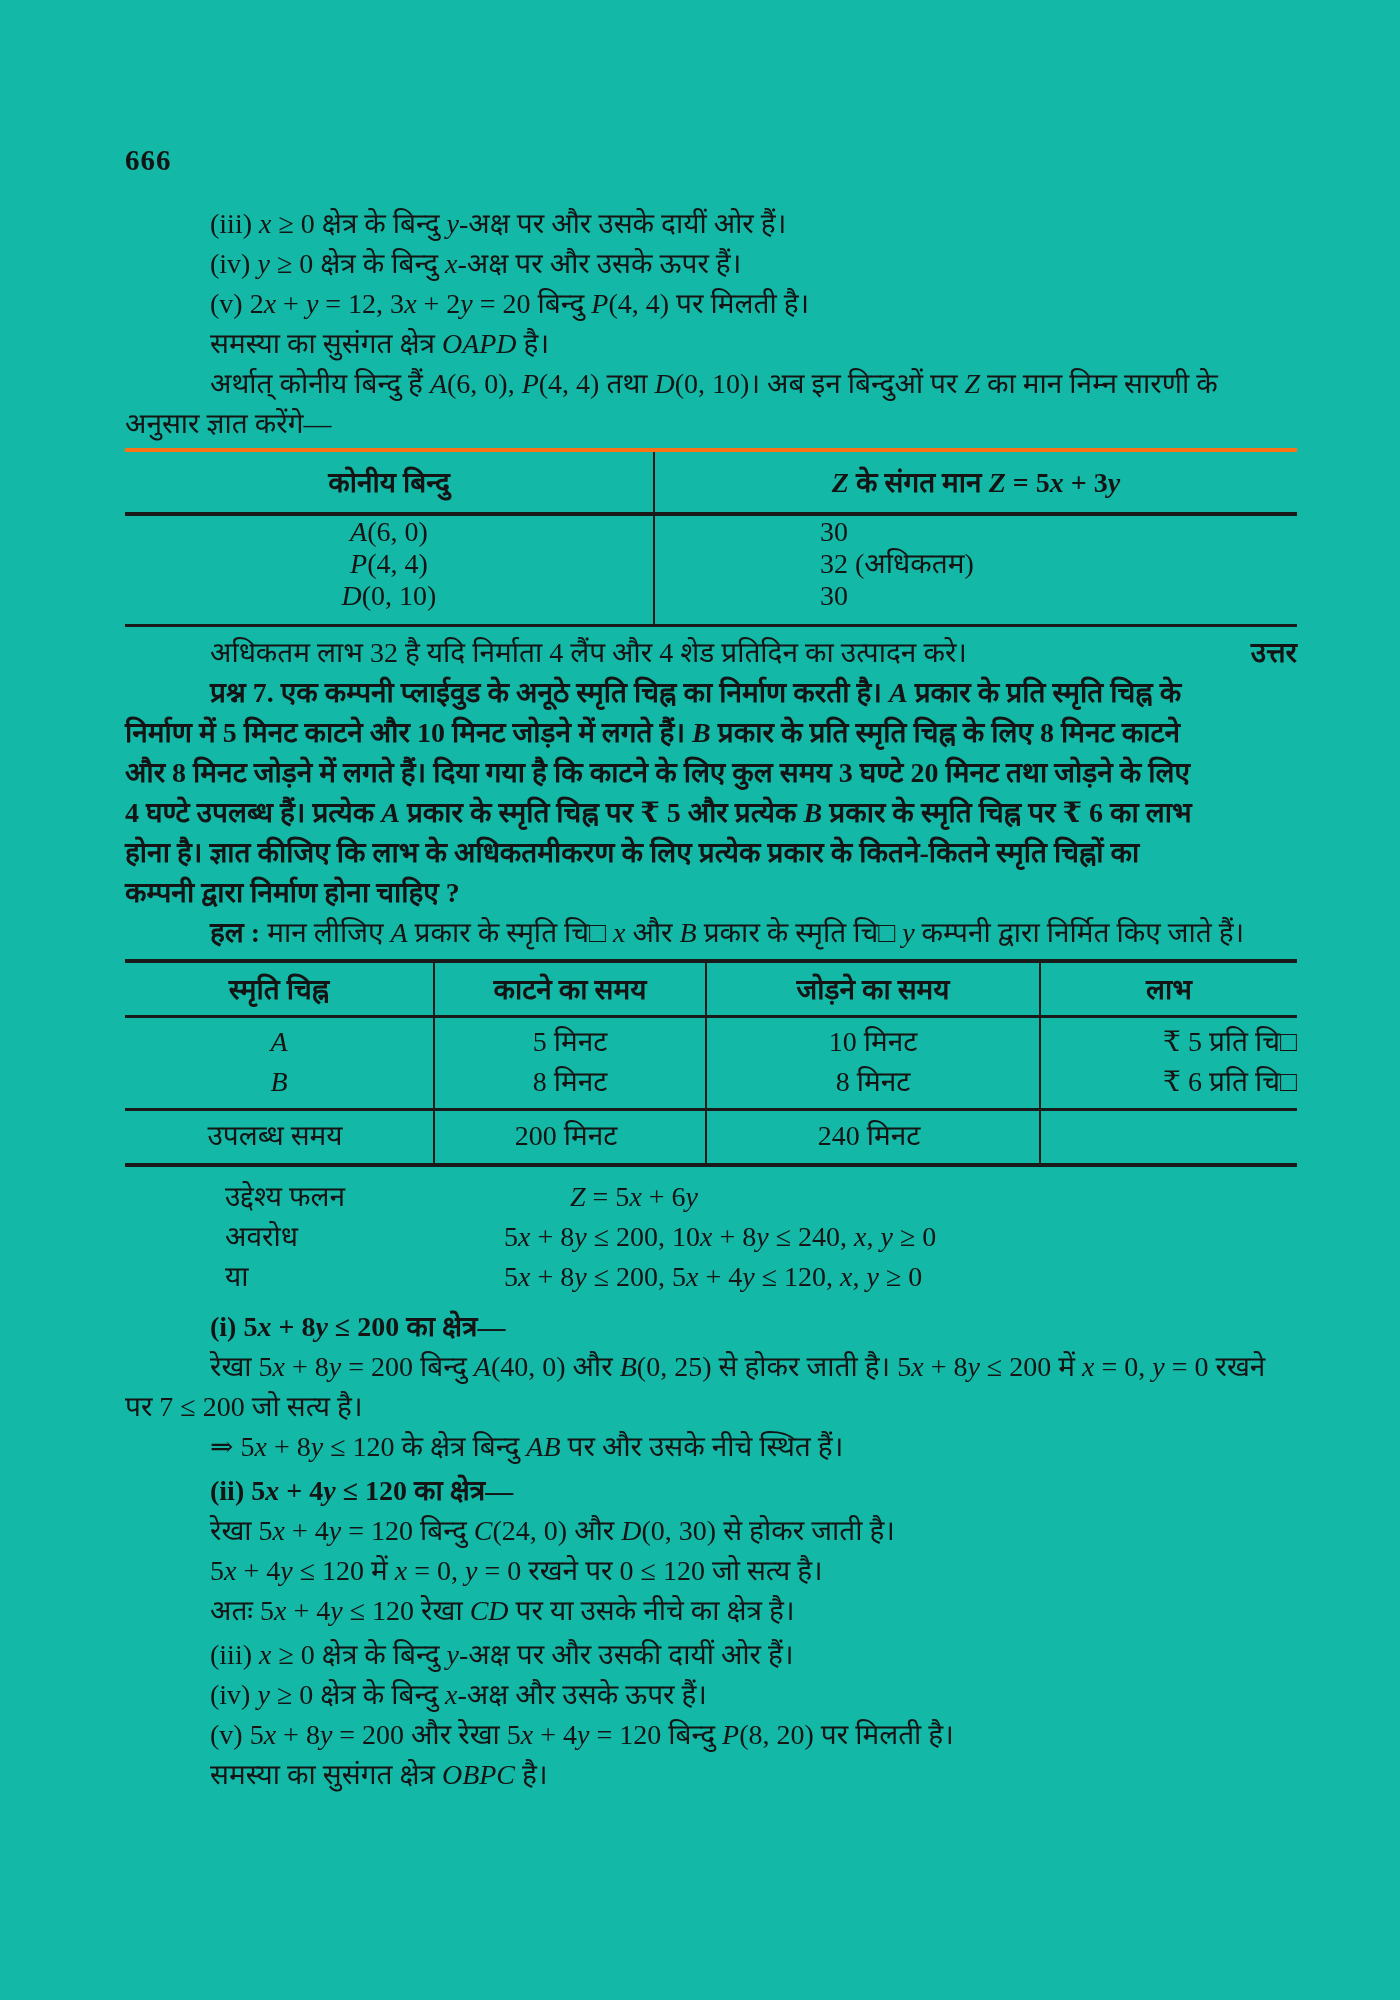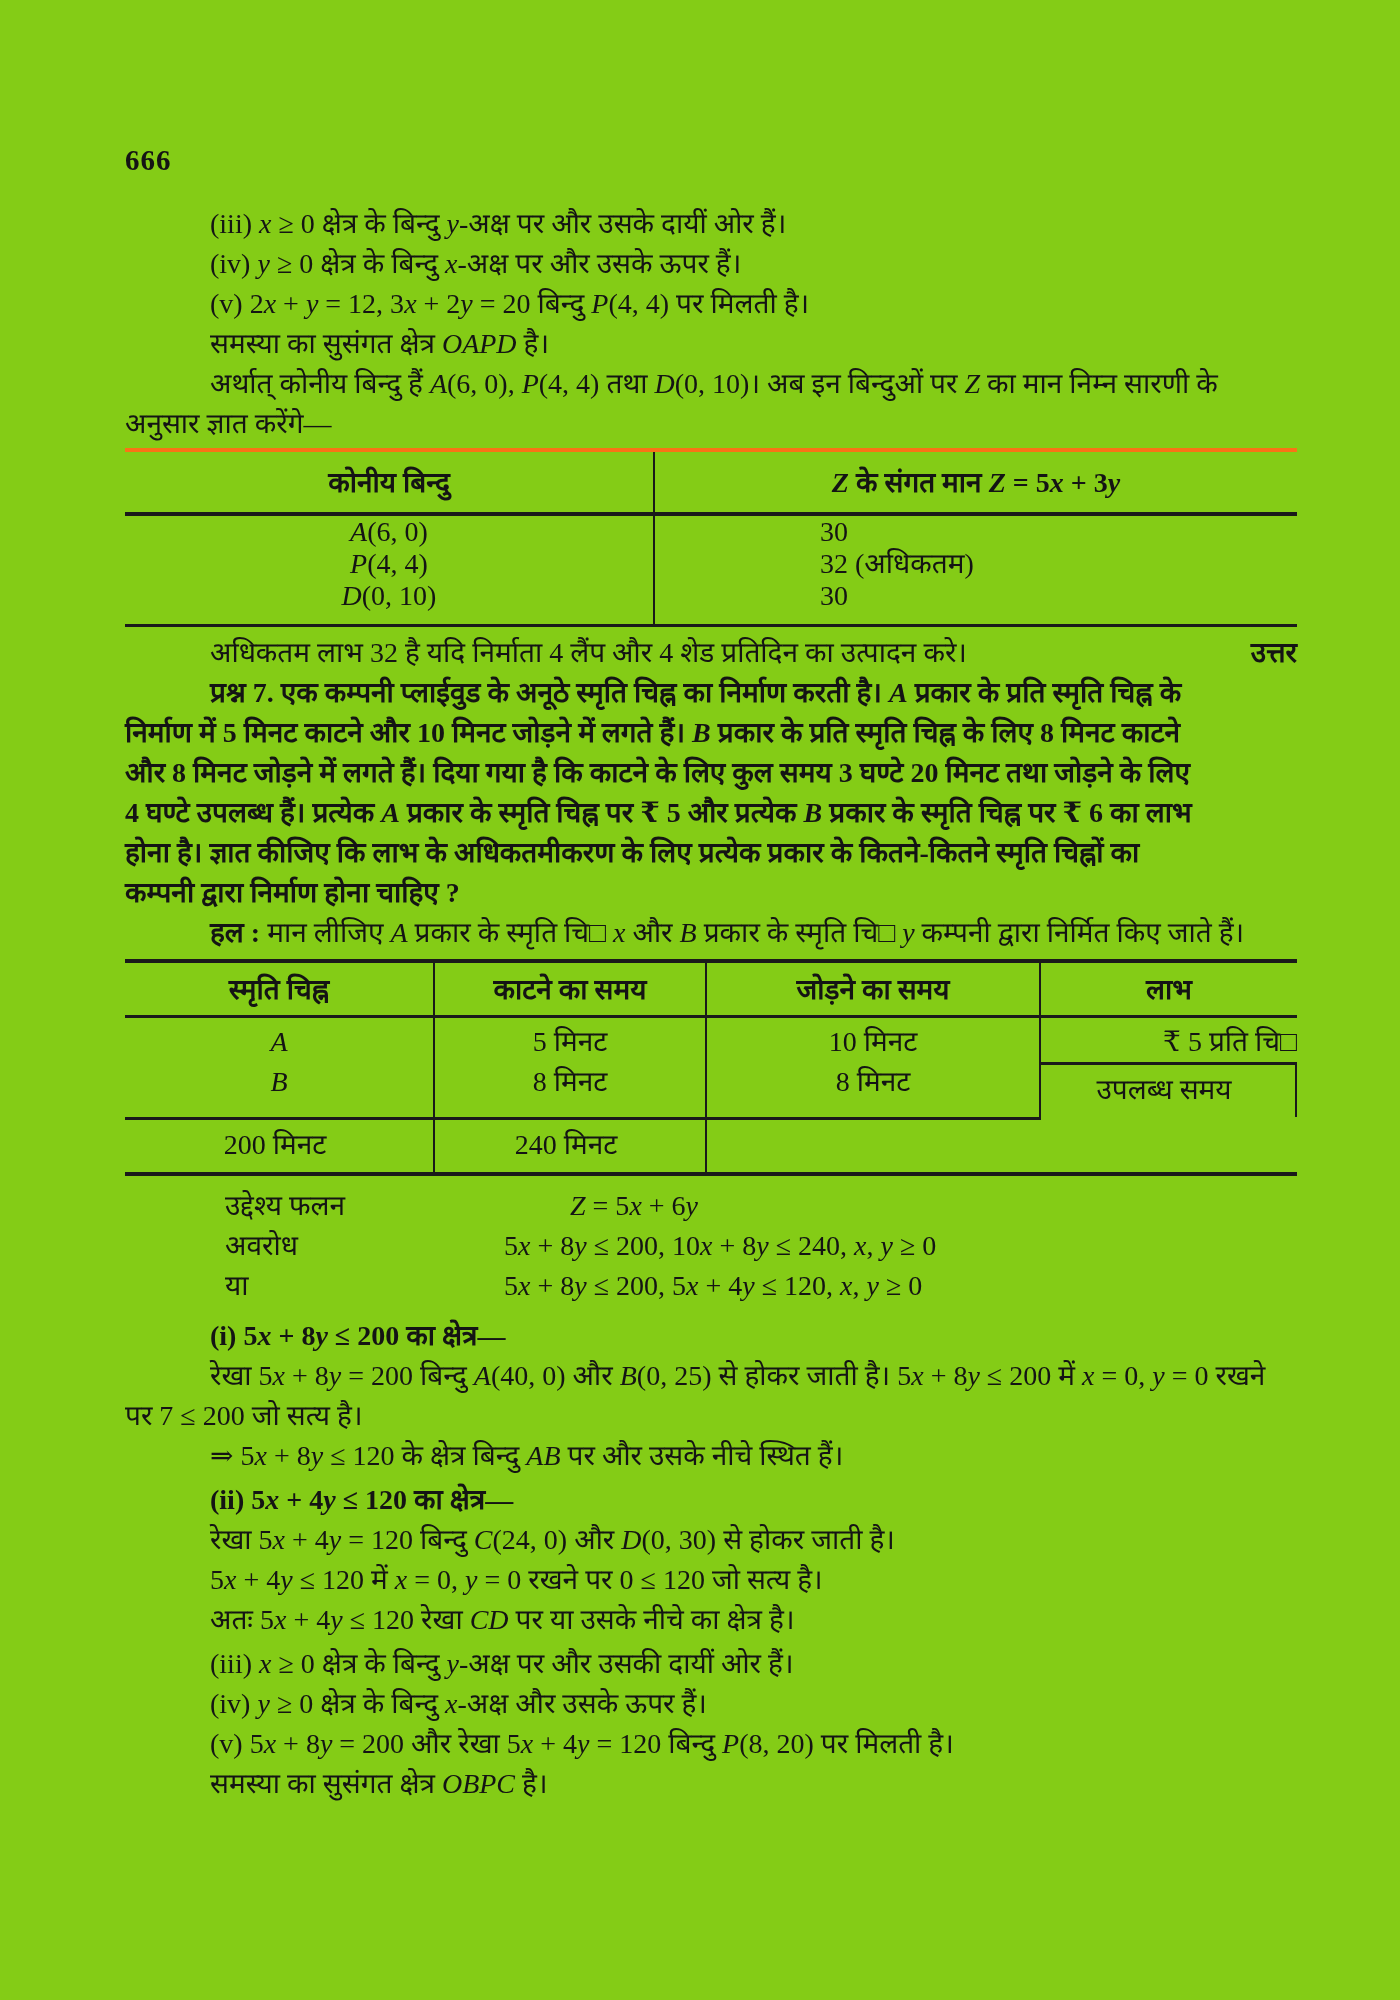--- a/index.html
+++ b/index.html
@@ -2,21 +2,21 @@
 <html><head>
 <meta charset="utf-8">
 <title>Page 666</title>
 <style>
   html,body{margin:0;padding:0;}
   body{
     width:1400px;height:2000px;background:#f6f6f4;overflow:hidden;
     font-family:"Liberation Serif","DejaVu Serif",serif;
   }
   .page{
-    position:relative;width:1400px;height:2000px;background:#84cc16;
+    position:relative;width:1400px;height:2000px;background:#14b8a6;
     color:#141414;font-size:28px;
   }
   .content{position:absolute;left:125px;top:140px;width:1172px;}
   .pgnum{font-weight:700;font-size:29px;line-height:40px;margin-bottom:24px;letter-spacing:1px;}
   .l{line-height:40px;white-space:nowrap;}
   .ind{padding-left:85px;}
   .bold{font-weight:700;}
   i{font-style:italic;}
 
   
@@ -125,20 +125,21 @@
       <div class="h">लाभ</div>
 
       <div class="b vline first"><i>A</i></div>
       <div class="b vline first">5 मिनट</div>
       <div class="b vline first">10 मिनट</div>
       <div class="b profit first">₹ 5 प्रति चि□</div>
 
       <div class="b vline last"><i>B</i></div>
       <div class="b vline last">8 मिनट</div>
       <div class="b vline last">8 मिनट</div>
+      <div class="b profit last">₹ 6 प्रति चि□</div>
 
       <div class="f vline">उपलब्ध समय</div>
       <div class="f vline">200 मिनट</div>
       <div class="f vline">240 मिनट</div>
       <div class="f"></div>
     </div>
 
     <div class="fblock">
       <div class="frow">
         <span class="flabel">उद्देश्य फलन</span>

